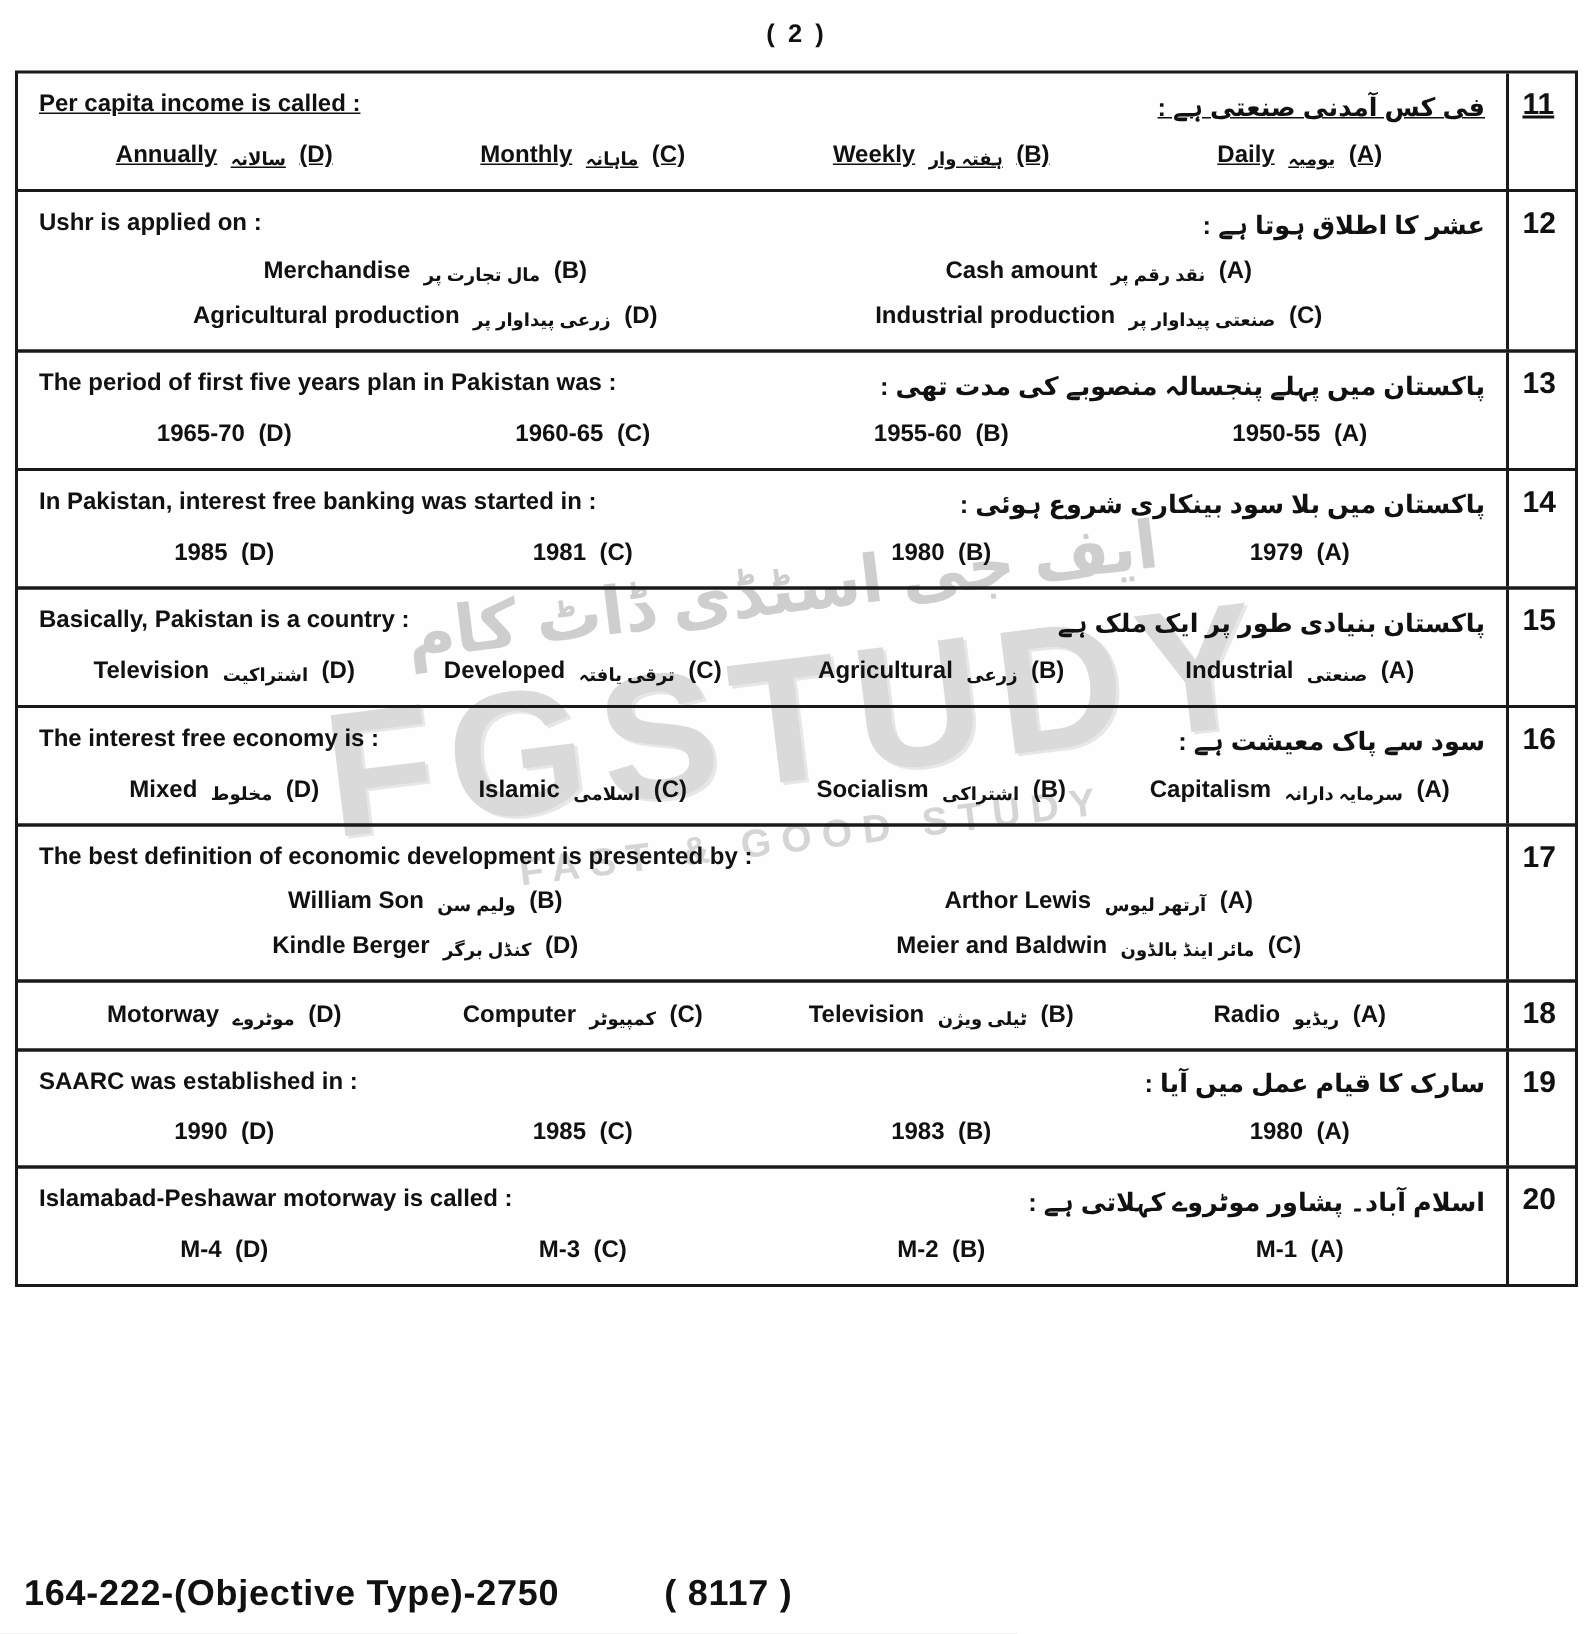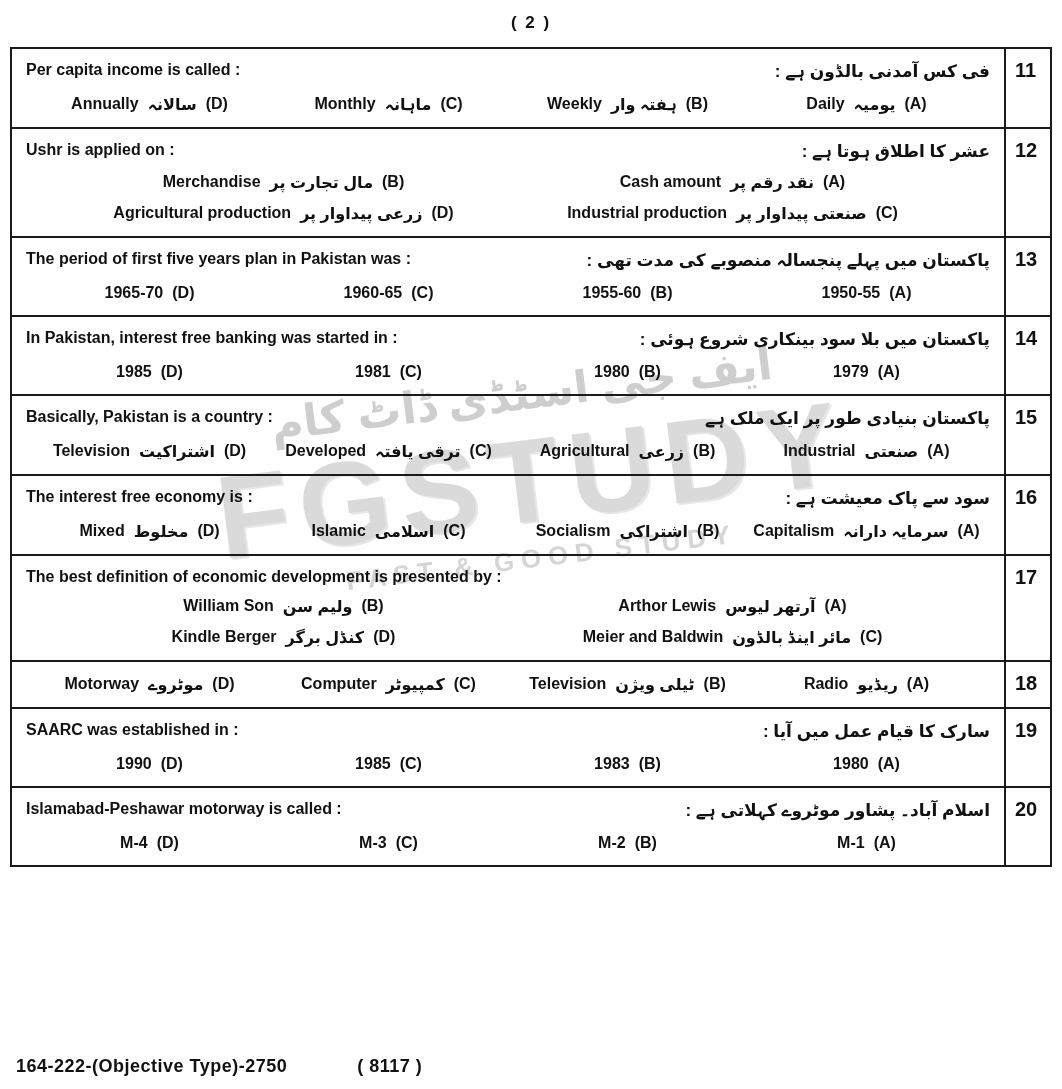--- a/index.html
+++ b/index.html
@@ -18,64 +18,64 @@
     pointer-events:none;
   }
   .wm-urdu { font-size:44px; font-weight:700; color:#a8a8a8; margin-bottom:2px; }
   .wm-main { font-size:118px; font-weight:700; letter-spacing:10px; line-height:1; color:#bdbdbd;
              text-shadow:2px 2px 0 #d6d6d6; }
   .wm-sub  { font-size:26px; letter-spacing:7px; margin-top:4px; color:#b5b5b5; }
 
   
   .qtable { position:relative; z-index:2; margin:6px 10px 0 10px; }
   .qrow { display:flex; border:2px solid #1a1a1a; margin-top:-2px; background:transparent; }
-  .qrow:first-child { margin-top:14px; }
+  .qrow:first-child { margin-top:14px;text-decoration:underline; }
   .qmain { flex:1 1 auto; padding:4px 0 8px 0; display:flex; flex-direction:column; justify-content:space-around; }
   .qhead {
     display:flex; justify-content:space-between; align-items:flex-start;
     padding:8px 14px 4px 14px; font-size:16px; gap:20px;
   }
   .q-en { text-align:left; }
   .q-ur { text-align:right; font-size:17px; white-space:nowrap; }
   .qnum {
     flex:0 0 46px; border-left:2px solid #1a1a1a;
     font-size:20px; padding:10px 0 0 9px;
   }
   .opt-row {
     display:flex; align-items:baseline; padding:9px 18px 5px 18px; font-size:16px;
   }
-  .opt-row .opt { flex:1 1 0; display:flex; justify-content:center; align-items:flex-start; gap:9px; }
+  .opt-row .opt { flex:1 1 0; display:flex; justify-content:center; align-items:flex-end; gap:9px; }
   .opt-row.two-col { padding:7px 60px 5px 60px;gap:26px; }
-  .opt-ur { font-size:16px; }
+  .opt-ur { font-size:12px; }
   .opt-label { }
 
   .footer {
     position:absolute; left:16px; bottom:12px; z-index:2;
-    font-size:18px; display:flex; gap:70px; letter-spacing:.5px;
+    font-size:24px; display:flex; gap:70px; letter-spacing:.5px;
   }
 </style>
 </head>
 <body>
 
 <div class="page">
 
   <div class="page-number">( 2 )</div>
 
   <div class="watermark">
     <div class="wm-urdu" dir="rtl">ایف جی اسٹڈی ڈاٹ کام</div>
     <div class="wm-main">FGSTUDY</div>
     <div class="wm-sub">FAST &amp; GOOD STUDY</div>
   </div>
 
   <div class="qtable">
       <div class="qrow">
     <div class="qmain">
       <div class="qhead">
         <span class="q-en">Per capita income is called :</span>
-        <span class="q-ur" dir="rtl">فی کس آمدنی بالڈون ہے :</span>
+        <span class="q-ur" dir="rtl">فی کس آمدنی صنعتی ہے :</span>
       </div>
     <div class="opt-row">
             <span class="opt">
     <span class="opt-en">Annually</span>
     <span class="opt-ur" dir="rtl">سالانہ</span>
     <span class="opt-label">(D)</span>
   </span>
             <span class="opt">
     <span class="opt-en">Monthly</span>
     <span class="opt-ur" dir="rtl">ماہانہ</span>

